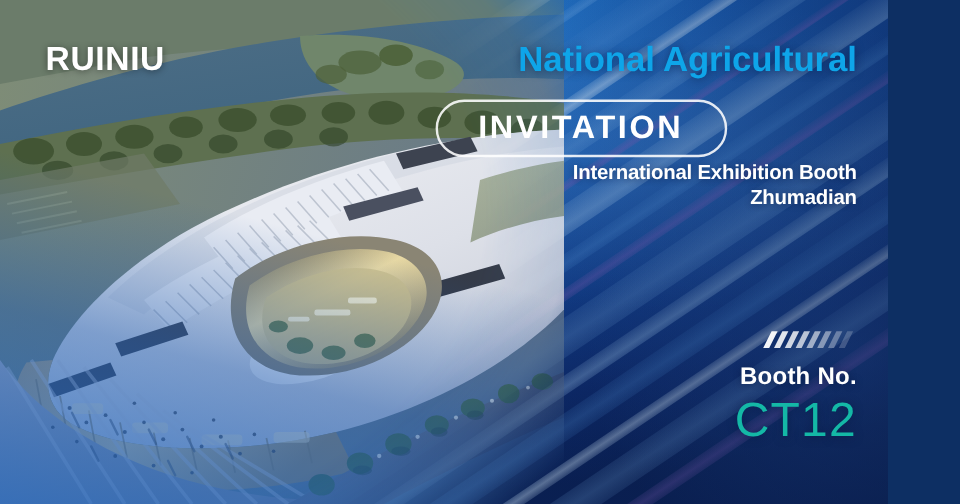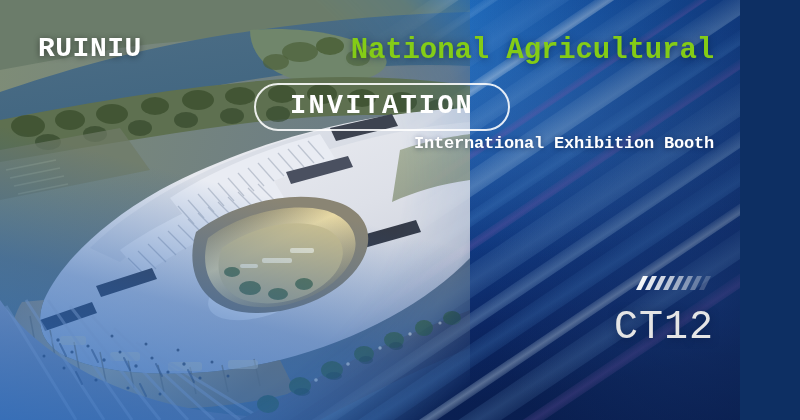--- a/index.html
+++ b/index.html
@@ -2,21 +2,21 @@
 <html><head>
 <meta charset="utf-8">
 <style>
   html,body{margin:0;padding:0;background:#0d2f63;}
   *{box-sizing:border-box;}
 
   .banner{
     position:relative;
     width:740px;height:420px;
     overflow:hidden;
-    font-family:Liberation Mono, monospace;
+    font-family:Liberation Sans, sans-serif;
     background:#10306b;
   }
 
   
   .bg-base{
     position:absolute;inset:0;
     background:
       radial-gradient(120% 95% at 34% 4%, #3a93e0 0%, #2477c9 18%, #1a5cb0 38%, #123f8c 62%, #0d2a6b 82%, #0a2156 100%);
   }
   .bg-glow{
@@ -52,25 +52,25 @@
     position:absolute;left:38px;top:33px;
     color:#ffffff;font-size:28px;font-weight:bold;letter-spacing:.5px;
     text-shadow:0 1px 6px rgba(0,0,0,.45);
   }
 
   
   .right{
     position:absolute;right:26px;top:32px;width:460px;text-align:right;
   }
   .title{
-    color:#84cc16;font-size:29px;font-weight:bold;line-height:1.29;
+    color:#0ea5e9;font-size:29px;font-weight:bold;line-height:1.29;
     letter-spacing:-.1px;
     text-shadow:0 1px 7px rgba(4,20,55,.5);
   }
-  .badge-row{margin-top:14px;display:flex;justify-content:flex-start;}
+  .badge-row{margin-top:14px;display:flex;justify-content:center;}
   .badge{
     border:2px solid rgba(255,255,255,.88);
     border-radius:999px;
     padding:7px 34px 8px 34px;
     color:#ffffff;font-size:27px;font-weight:bold;letter-spacing:2.2px;
     line-height:1.05;
   }
   .date{
     margin-top:16px;
     color:#ffffff;font-size:30px;font-weight:bold;letter-spacing:0px;
@@ -96,21 +96,21 @@
   
   .booth{
     position:absolute;right:26px;top:303px;text-align:right;width:300px;
   }
   .booth-label{
     color:#ffffff;font-size:20px;font-weight:bold;letter-spacing:.2px;
     text-shadow:0 1px 6px rgba(4,20,55,.5);
   }
   .booth-value{
     margin-top:2px;
-    color:#e5e5e5;font-size:40px;font-weight:normal;letter-spacing:1px;
+    color:#14b8a6;font-size:40px;font-weight:normal;letter-spacing:1px;
     text-shadow:0 1px 8px rgba(4,20,55,.5);
   }
 </style>
 </head>
 <body>
 
 <div class="banner">
 
   <div class="bg-base"></div>
   <div class="bg-glow"></div>
@@ -409,34 +409,36 @@
   <div class="right">
     <div class="title">
       <div>National Agricultural</div>
     </div>
 
     <div class="badge-row">
       <div class="badge">INVITATION</div>
     </div>
 
     <div class="venue1">International Exhibition Booth</div>
+    <div class="venue2">Zhumadian</div>
   </div>
 
   <div class="slashes">
     <svg viewBox="0 0 80 18" preserveAspectRatio="none">
       <g fill="#ffffff">
         <polygon points="2,16 9,2 14,2 7,16" opacity="0.95"></polygon>
         <polygon points="11,16 18,2 23,2 16,16" opacity="0.88"></polygon>
         <polygon points="20,16 27,2 32,2 25,16" opacity="0.80"></polygon>
         <polygon points="29,16 36,2 41,2 34,16" opacity="0.70"></polygon>
         <polygon points="38,16 45,2 50,2 43,16" opacity="0.58"></polygon>
         <polygon points="47,16 54,2 59,2 52,16" opacity="0.45"></polygon>
         <polygon points="56,16 63,2 68,2 61,16" opacity="0.32"></polygon>
         <polygon points="65,16 72,2 77,2 70,16" opacity="0.20"></polygon>
       </g>
     </svg>
   </div>
 
   <div class="booth">
+    <div class="booth-label">Booth No.</div>
     <div class="booth-value">CT12</div>
   </div>
 
 </div>
 
 </body></html>

